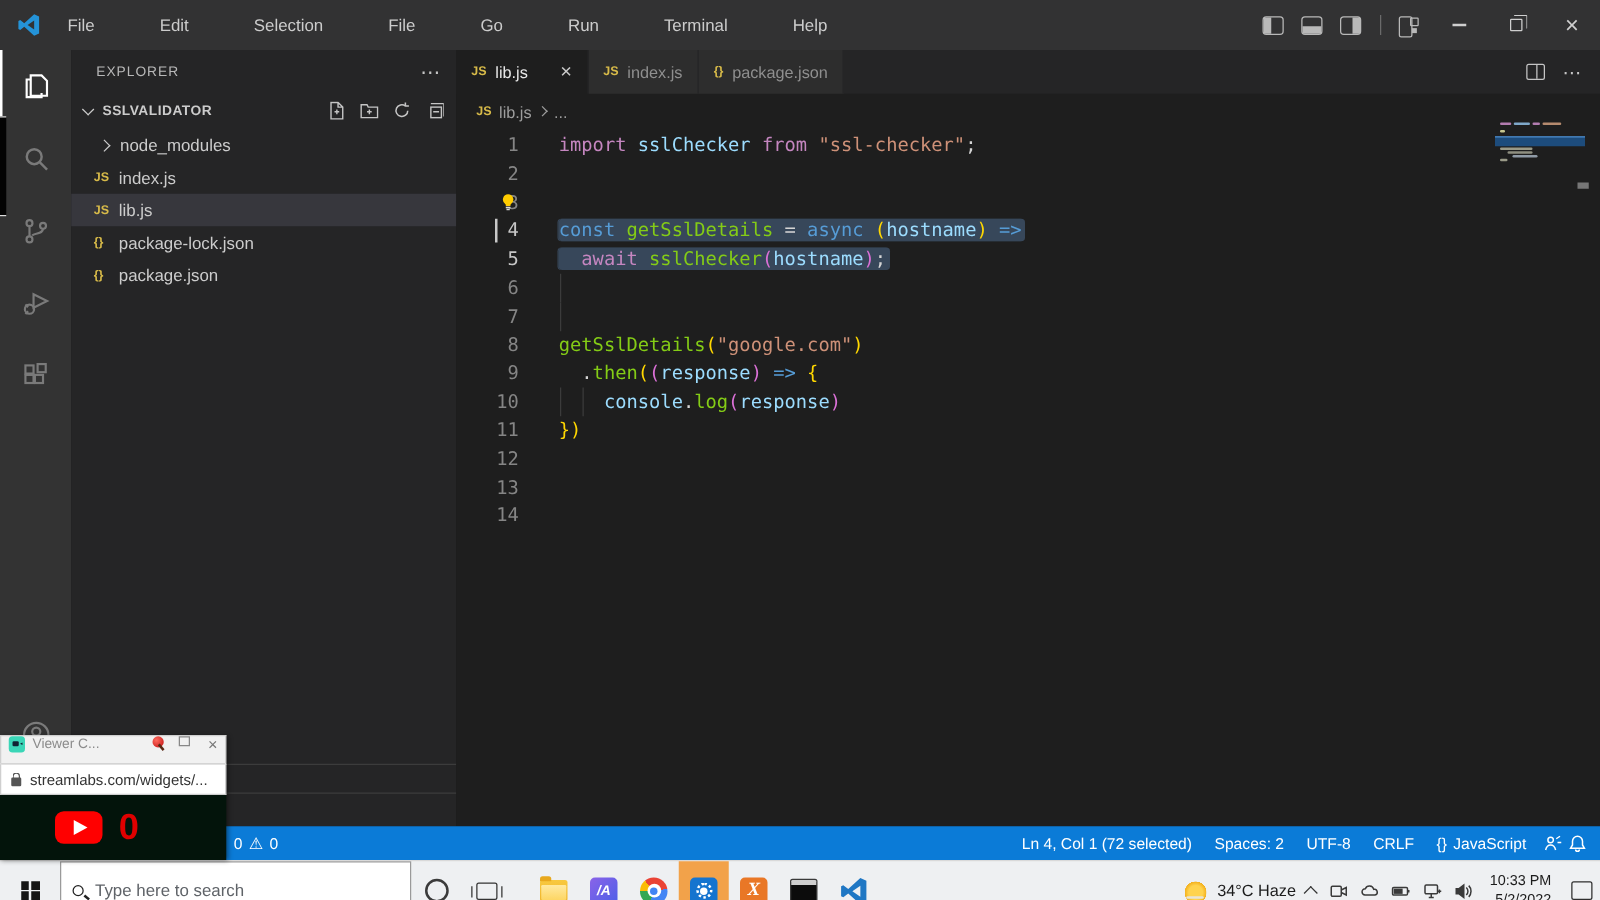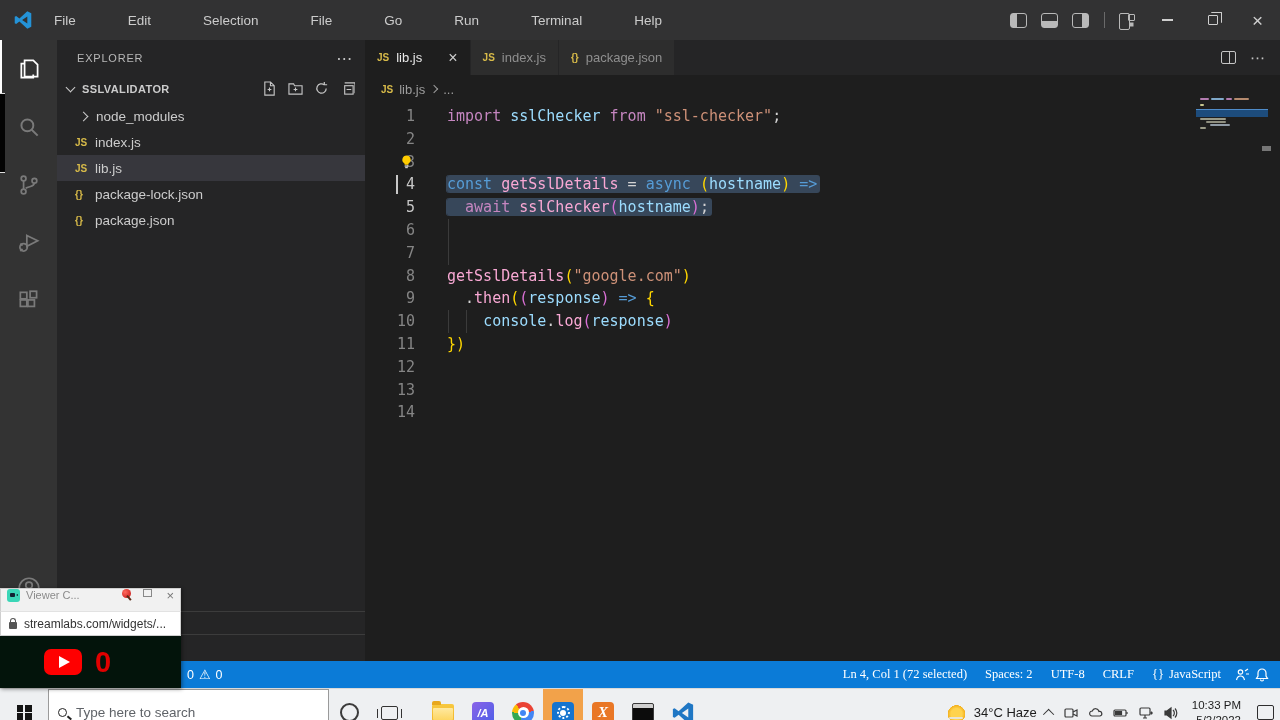--- a/index.html
+++ b/index.html
@@ -67,38 +67,38 @@
   #breadcrumb .badge { width:auto; flex:none; }
   .bc-chev { width:6px; height:6px; border-right:1.3px solid #9d9d9d; border-bottom:1.3px solid #9d9d9d; transform:rotate(-45deg); display:inline-block; }
 
   #code { position:relative; font-family:"DejaVu Sans Mono","Liberation Mono",monospace; font-size:15px; padding-top:2px; }
   .code-line { height:22.8px; line-height:22.8px; display:flex; white-space:pre; position:relative; }
   .ln { width:50px; flex:0 0 50px; text-align:right; color:#858585; }
   .ln.hl { color:#c6c6c6; }
   .lc { padding-left:32px; position:relative; }
   .sel { background:#37475a; border-radius:3px; padding-right:3px; box-shadow:-1px 0 0 #37475a; }
   .cursor { position:absolute; left:31px; top:2px; width:1.5px; height:19px; background:#c8c8c8; }
-  .t-k1 { color:#569cd6; } .t-k2 { color:#c586c0; } .t-fn { color:#f9a8d4; }
+  .t-k1 { color:#569cd6; } .t-k2 { color:#c586c0; } .t-fn { color:#84cc16; }
   .t-vr { color:#9cdcfe; } .t-st { color:#ce9178; } .t-pl { color:#d4d4d4; }
   .t-b1 { color:#ffd700; } .t-b2 { color:#da70d6; }
   .guide { position:absolute; top:0; bottom:0; width:1px; background:#3b3b3b; }
   .bulb { position:absolute; left:34px; top:3px; width:15px; height:16px; }
 
   
   #minimap { position:absolute; right:26px; top:58px; width:54px; }
   .mm-row { height:2px; margin-bottom:1px; display:flex; gap:2px; }
   .mm-seg { height:2px; border-radius:1px; }
   #mm-band { position:absolute; left:-4px; right:-14px; top:11px; height:8px; background:#1d4c7c; border-top:1.5px solid #4f8cc9; }
   #overview-mark { position:absolute; left:1262px; top:146px; width:9px; height:5px; background:#767676; }
 
   
   #statusbar { position:absolute; left:0; top:661px; width:1280px; height:27px; background:#0b7bd7; color:#ffffff;
     display:flex; align-items:center; font-size:12.5px; }
   #status-left { display:flex; align-items:center; gap:5px; padding-left:187px; }
-  #status-right { margin-left:auto; display:flex; align-items:center;font-family:Liberation Serif, serif; }
+  #status-right { margin-left:auto; display:flex; align-items:center; }
   .st-item { padding:0 9px; display:flex; align-items:center; gap:5px; }
   .warn-glyph { font-size:13px; }
   #status-icons { display:flex; align-items:center; gap:4px; padding:0 10px 0 4px; }
   #status-icons svg { width:16px; height:16px; }
 
   
   #overlay { position:absolute; left:0; top:588px; width:181px; height:100px; z-index:20; box-shadow:1px 1px 4px rgba(0,0,0,.45); }
   #ov-titlebar { height:23px; background:#f1f1f1; border:1px solid #cfcfcf; border-bottom:none; display:flex; align-items:flex-start; padding:0 6px; gap:6px; }
   .ov-appico { width:13px; height:13px; border-radius:3px; background:#3ad6b7; position:relative; }
   .ov-appico::before { content:""; position:absolute; left:3px; top:4px; width:5px; height:4px; background:#123; border-radius:1px; }

